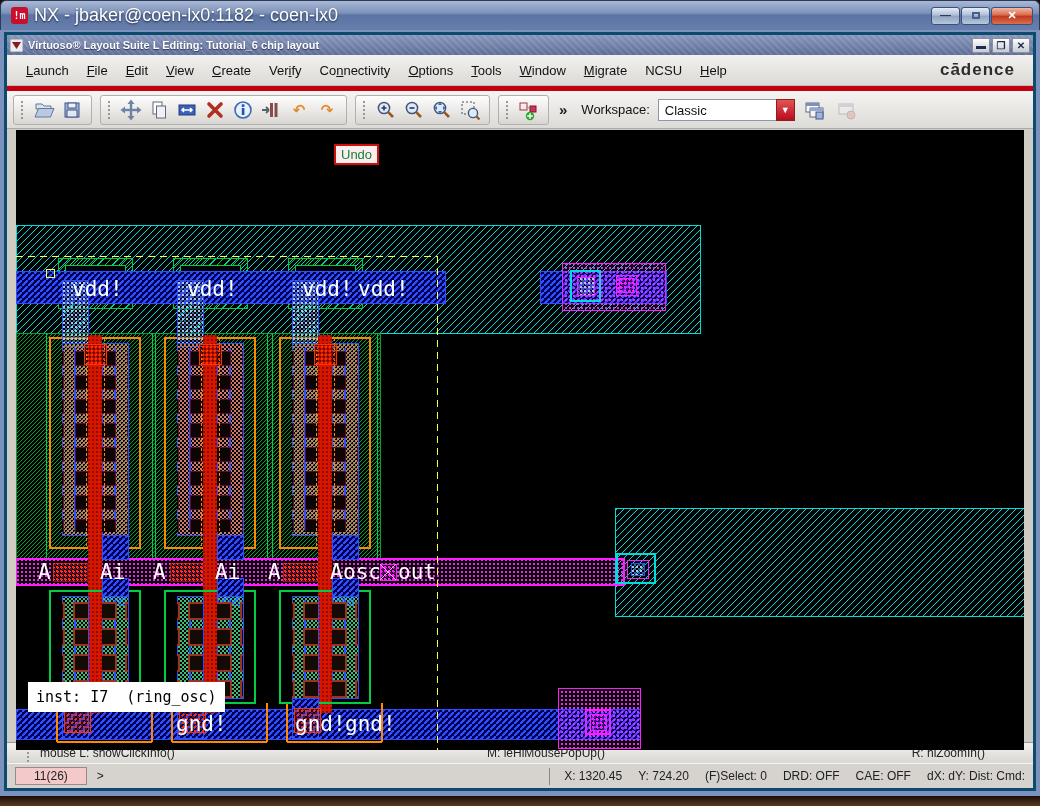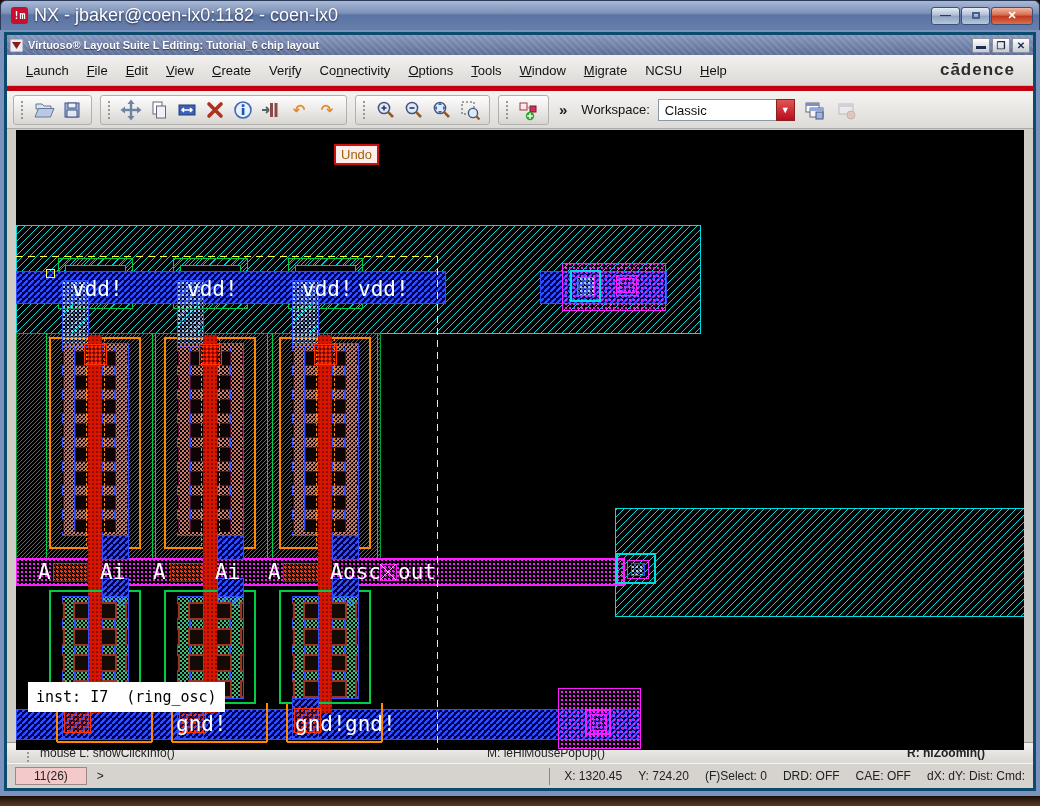--- a/index.html
+++ b/index.html
@@ -57,30 +57,30 @@
   .ws-combo { display:flex; align-items:center; height:22px; }
   .ws-value { width:118px; height:22px; background:#fff; border:1px solid #8a98a8; border-right:none;
     font-size:13px; color:#111; padding:2px 6px; line-height:17px; }
   .ws-drop { width:19px; height:22px; background:linear-gradient(#e05555,#b80d1d); border:1px solid #8a2020;
     color:#fff; font-size:9px; text-align:center; line-height:21px; }
 
   
   .vw-canvaswrap { flex:1; background:#cfccc6; padding:1px 0 0 0; display:flex; justify-content:center; min-height:0; }
   .vw-canvas { width:1008px; height:620px; background:#000; position:relative; }
   .tip-undo { position:absolute; left:319px; top:15px; background:#fdeeee; border:1px solid #cc1111;
-    box-shadow:0 0 0 1px #cc1111; color:#a16207; font-size:13px; padding:1px 5px; }
+    box-shadow:0 0 0 1px #cc1111; color:#15803d; font-size:13px; padding:1px 5px; }
   .tip-inst { position:absolute; left:12px; top:552px; background:#fff; color:#000;
     font-family:"DejaVu Sans Mono", monospace; font-size:15px; padding:6px 8px; white-space:pre; }
 
   
   .vw-mousebar { height:21px; flex:0 0 21px; background:linear-gradient(#f2f1ef,#d9d7d3);
     border-top:1px solid #999; display:flex; align-items:center; font-size:12px; color:#222; padding:0 20px; }
   .vw-mousebar .m-left { flex:0 0 460px; display:flex; align-items:center; gap:6px; }
   .vw-mousebar .m-mid { flex:1; }
-  .vw-mousebar .m-right { flex:0 0 auto; padding-right:28px;font-weight:bold; }
+  .vw-mousebar .m-right { flex:0 0 auto; padding-right:28px; }
   .vw-statusbar { height:25px; flex:0 0 25px; background:#d6d3ce; display:flex; align-items:center;
     font-size:12px; color:#222; padding:0 8px; gap:10px; border-top:1px solid #f5f5f3; }
   .msg-badge { background:#f3c9c9; border:1px solid #9c8a8a; padding:1px 18px; font-size:12px; color:#222; }
   .prompt { font-size:12px; color:#222; width:120px; }
   .sb-right { margin-left:auto; display:flex; gap:16px; align-items:center; border-left:1px solid #888;
     padding-left:14px; height:17px; }
 
   .nx-bottom { height:10px; flex:0 0 10px; background:linear-gradient(#180d06,#5c3a22); }
   u { text-decoration:underline; }
 </style>

